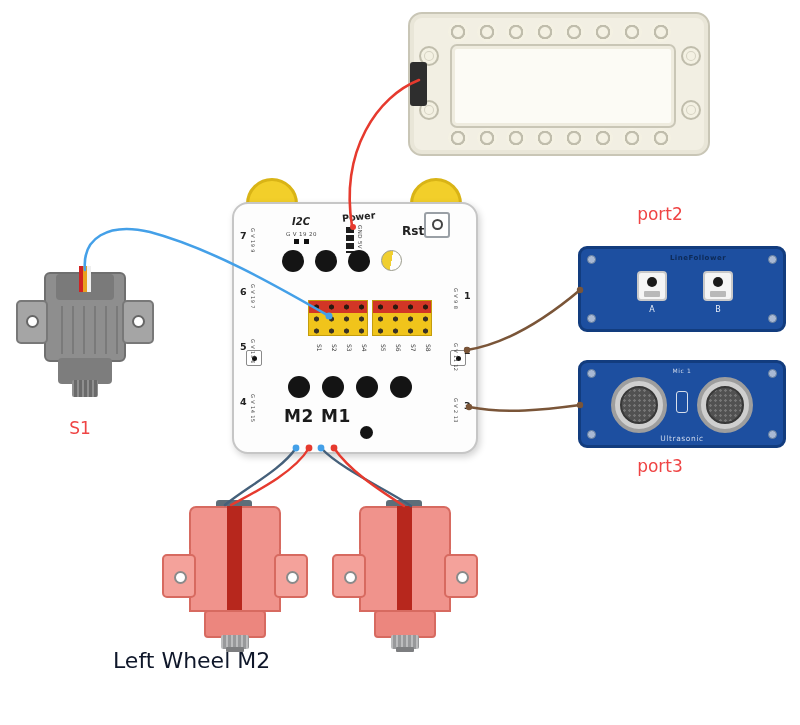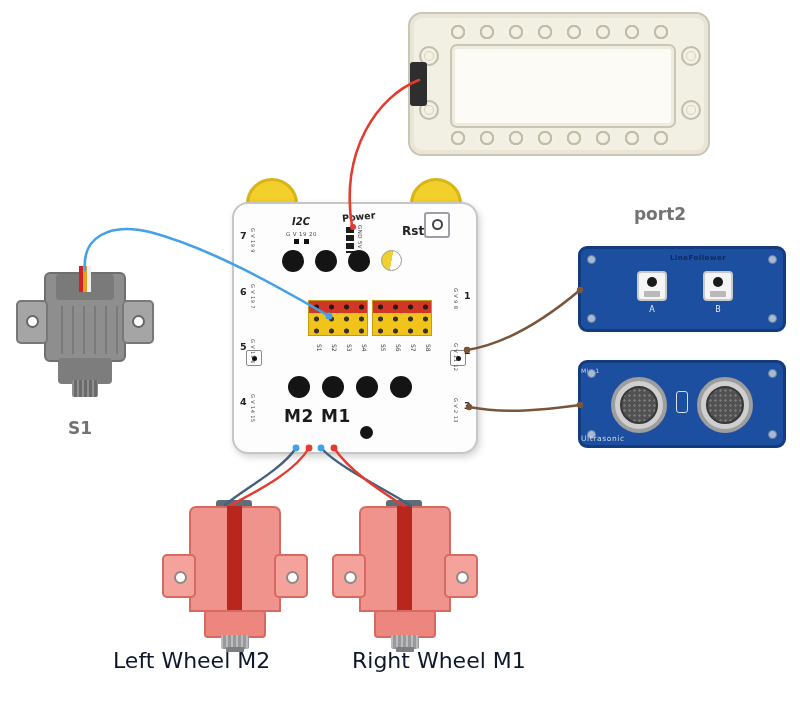--- a/index.html
+++ b/index.html
@@ -64,38 +64,38 @@
   .screw { width:9px; height:9px; border-radius:50%; background:#a9b9d4; border:1.5px solid #68809f; }
   .modtitle { width:100%; text-align:center; font-size:7px; color:#0d2a57; font-weight:bold; letter-spacing:0.5px; }
   .sensor { width:30px; height:30px; background:#f5f5f5; border:2px solid #c9c9c9; border-radius:4px; }
   .sensor-eye { left:8px; top:4px; width:10px; height:10px; border-radius:50%; background:#1a1a1a; }
   .sensor-bar { left:5px; top:18px; width:16px; height:6px; background:#b9b9b9; border-radius:1px; }
   .sensor-lbl { width:30px; text-align:center; font-size:8px; color:#e8eef8; }
   .transducer { width:56px; height:56px; border-radius:50%; background:#cfcfcf; border:4px solid #9e9e9e; }
   .transducer-mesh { left:5px; top:5px; width:38px; height:38px; border-radius:50%; background:#515151; border:2px solid #383838;
         background-image:radial-gradient(circle 1.3px at 2.5px 2.5px, #767676 1px, rgba(0,0,0,0) 1.5px); background-size:5px 5px; }
   .us-widget { width:12px; height:22px; border:1.5px solid #d8dfeb; border-radius:3px; }
-  .us-txt { color:#cdd8ec; font-size:7.5px; letter-spacing:0.6px; width:100%; }
+  .us-txt { color:#cdd8ec; font-size:7.5px; letter-spacing:0.6px; width:100%; text-align:center; }
 
   
   .motor { width:146px; height:152px; z-index:2; }
   .m-cap { left:54px; top:0; width:36px; height:11px; background:#5d6e79; border-radius:3px; }
   .m-block { background:#f0938c; border:2px solid #d76a60; }
   .m-top { left:27px; top:6px; width:92px; height:50px; border-radius:7px; }
   .m-body { left:27px; top:50px; width:92px; height:62px; border-top:none; }
   .m-tab { top:54px; width:34px; height:44px; background:#f4a29b; border:2px solid #d76a60; border-radius:5px; }
   .m-hole { left:10px; top:15px; width:13px; height:13px; border-radius:50%; background:#fff; border:2px solid #8a8a8a; }
   .m-low { left:42px; top:110px; width:62px; height:28px; background:#ec867e; border:2px solid #d76a60; border-radius:4px; }
   .m-stripe { left:65px; top:6px; width:15px; height:104px; background:#b7271d; }
   .m-shaft { left:59px; top:135px; width:28px; height:14px; background:#98999b; border-radius:2px;
         background-image:repeating-linear-gradient(90deg, rgba(255,255,255,0.35) 0 2px, rgba(0,0,0,0) 2px 5px); }
   .m-tip { left:64px; top:147px; width:18px; height:5px; background:#7d7e80; border-radius:1px; }
 
   
-  .biglabel { font-size:17px; font-weight:bold; color:#737373; z-index:3; }
+  .biglabel { font-size:17px; font-weight:normal; color:#ef4444; z-index:3; }
   .caption { font-size:22px; color:#0f172a; line-height:30px; z-index:3; }
 
   .wires { left:0; top:0; z-index:10; pointer-events:none; }
 </style>
 </head>
 <body>
 
 <div class="canvas">
 
   <div class="battery abs">
@@ -215,20 +215,21 @@
     <div class="screw abs" style="left:187px; top:67px;"></div>
     <div class="transducer abs" style="left:30px; top:14px;">
       <div class="transducer-mesh abs"></div>
     </div>
     <div class="transducer abs" style="left:116px; top:14px;">
       <div class="transducer-mesh abs"></div>
     </div>
     <div class="us-widget abs" style="left:95px; top:28px;"></div>
     <span class="us-txt abs" style="top:71px;">Ultrasonic</span>
   </div>
+  <span class="biglabel abs" style="left:600px; top:456px; width:120px; text-align:center;">port3</span>
 
   <div class="motor abs" style="left:162px; top:500px;">
     <div class="m-cap abs"></div>
     <div class="m-block m-top abs"></div>
     <div class="m-block m-body abs"></div>
     <div class="m-tab abs" style="left:0;">
       <div class="m-hole abs"></div>
     </div>
     <div class="m-tab abs" style="left:112px;">
       <div class="m-hole abs"></div>
@@ -252,21 +253,20 @@
     <div class="m-stripe abs"></div>
     <div class="m-low abs"></div>
     <div class="m-shaft abs"></div>
     <div class="m-tip abs"></div>
   </div>
 
   <div class="caption abs" style="left:113px; top:646px;">
     <div>Left Wheel M2</div>
   </div>
   <div class="caption abs" style="left:352px; top:646px;">
-    <div>Right Wheel M1</div>
   </div>
 
   <svg class="wires abs" width="800" height="725" viewBox="0 0 800 725">
 
     <path d="M 419 80 C 378 96, 340 150, 352 226" fill="none" stroke-width="2.6" stroke-linecap="round" stroke="#e63a2e"></path>
     <circle cx="353" cy="227" r="3" fill="#e63a2e"></circle>
 
     <path d="M 85 270 C 82 238, 108 222, 150 232 C 210 248, 275 285, 329 316" fill="none" stroke-width="2.6" stroke-linecap="round" stroke="#44a0e8"></path>
     <circle cx="329" cy="316" r="3.5" fill="#44a0e8"></circle>
 

